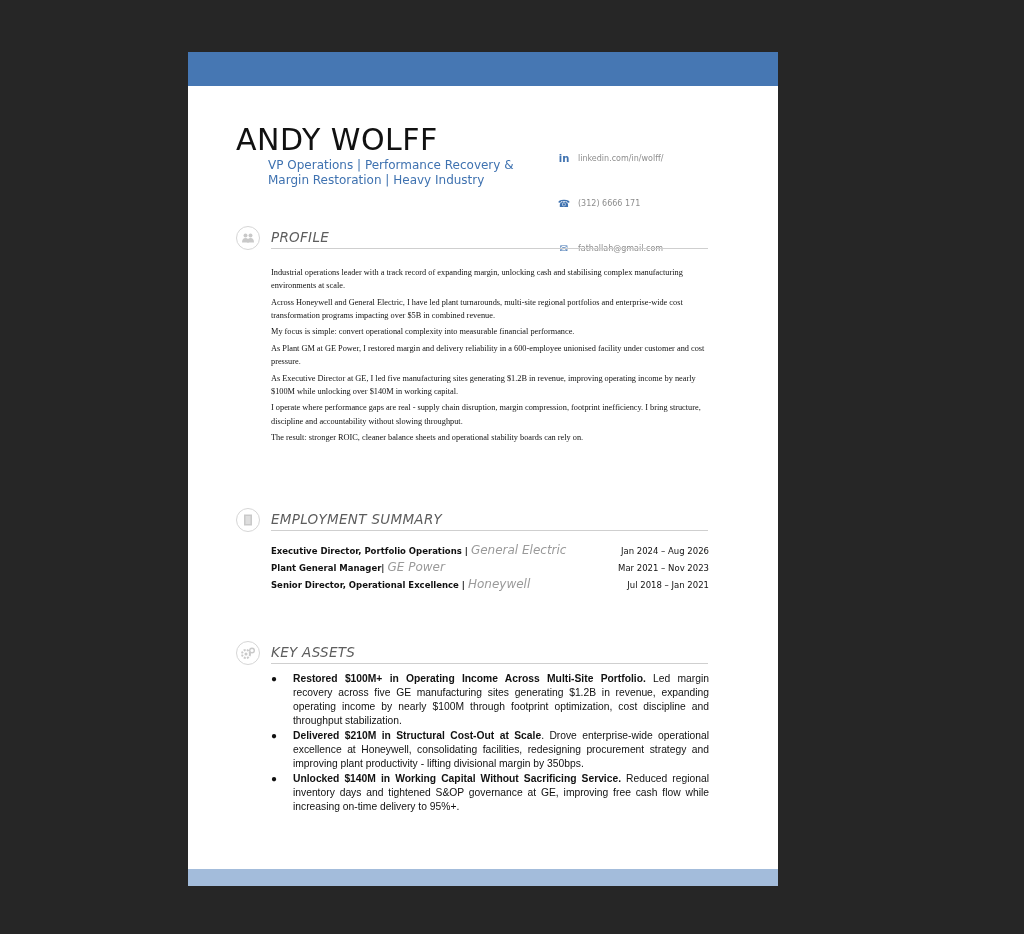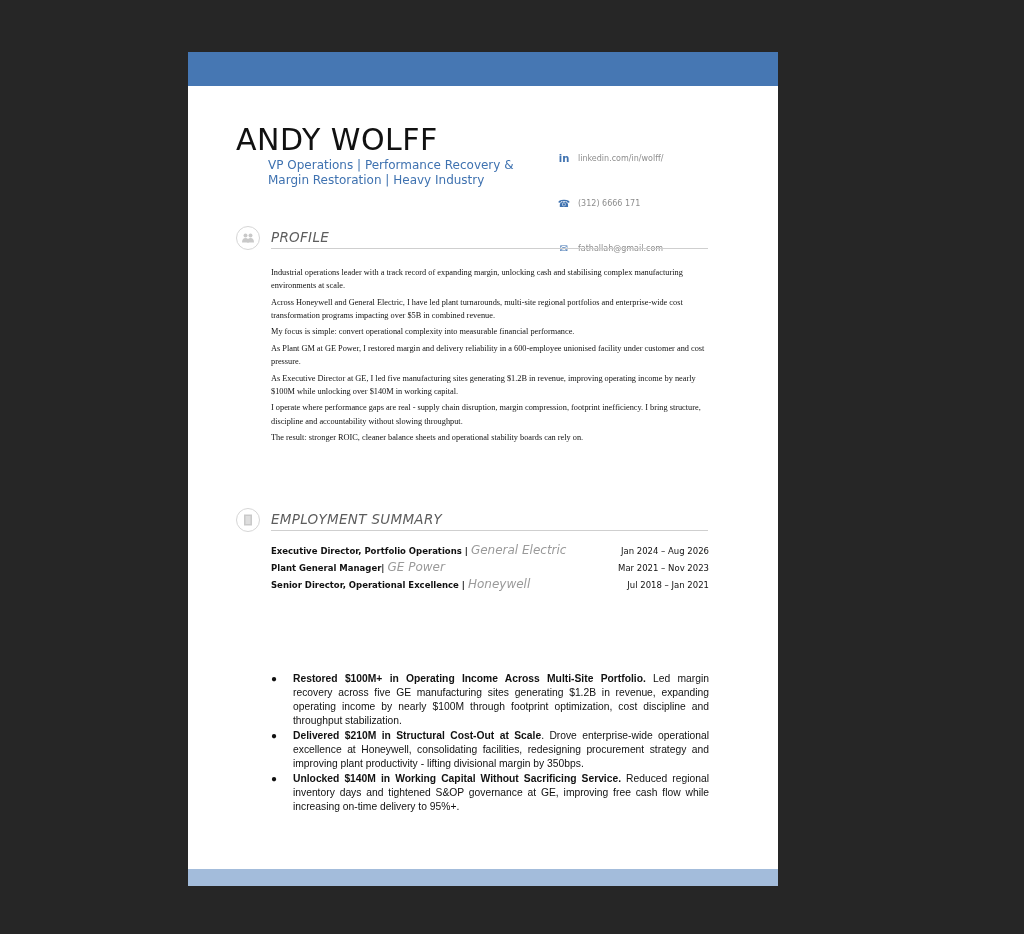--- a/index.html
+++ b/index.html
@@ -180,20 +180,31 @@
       <span class="dates">Mar 2021 – Nov 2023</span>
     </div>
     <div class="job">
       <span>
         <span class="title">Senior Director, Operational Excellence </span><span class="sep">|</span><span class="company">Honeywell</span>
       </span>
       <span class="dates">Jul 2018 – Jan 2021</span>
     </div>
   </div>
 
+  <div class="section-header" style="top:589px;">
+    <div class="section-icon">
+      <svg width="16" height="12" viewBox="0 0 16 12">
+        <circle cx="6" cy="7" r="4" fill="none" stroke="#c9c9c9" stroke-width="2" stroke-dasharray="2 1.2"></circle>
+        <circle cx="6" cy="7" r="1.5" fill="#c9c9c9"></circle>
+        <circle cx="12" cy="3.5" r="2.3" fill="none" stroke="#c9c9c9" stroke-width="1.4"></circle>
+      </svg>
+    </div>
+    <div class="section-title">KEY ASSETS</div>
+    <div class="section-rule"></div>
+  </div>
 
   <ul class="assets">
     <li>
       <span class="bullet">●</span>
       <span class="lead">Restored $100M+ in Operating Income Across Multi-Site Portfolio.</span><span> Led margin recovery across five GE manufacturing sites generating $1.2B in revenue, expanding operating income by nearly $100M through footprint optimization, cost discipline and throughput stabilization.</span>
     </li>
     <li>
       <span class="bullet">●</span>
       <span class="lead">Delivered $210M in Structural Cost-Out at Scale</span><span>. Drove enterprise-wide operational excellence at Honeywell, consolidating facilities, redesigning procurement strategy and improving plant productivity - lifting divisional margin by 350bps.</span>
     </li>

